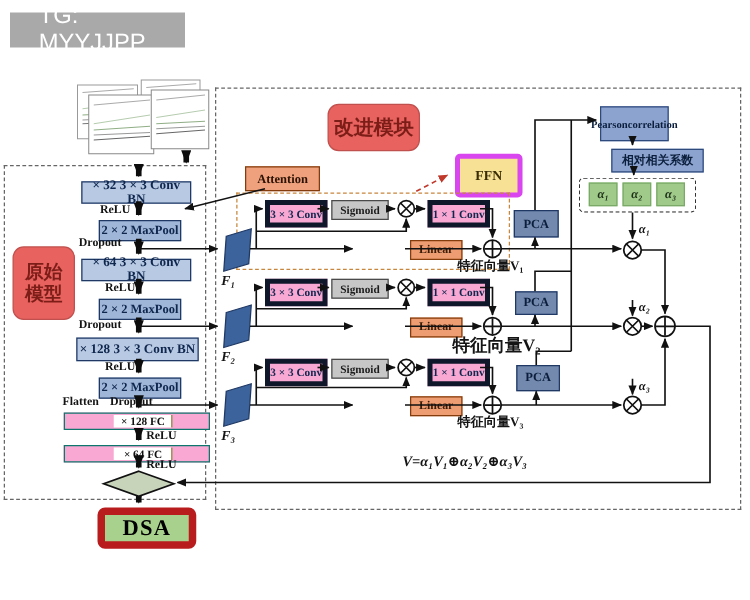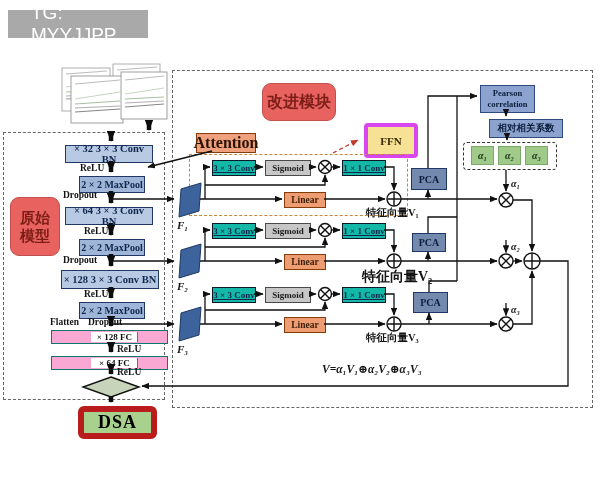--- a/index.html
+++ b/index.html
@@ -2,24 +2,24 @@
 <html><head>
 <meta charset="utf-8">
 <style>
   html,body{margin:0;padding:0;background:#fff;}
   #canvas{position:relative;width:600px;height:480px;background:#ffffff;overflow:hidden;
           font-family:"Liberation Serif","DejaVu Serif",serif;}
   .abs{position:absolute;}
   .flexc{display:flex;align-items:center;justify-content:center;text-align:center;}
   .bluebox{background:#b7c9e3;border:1px solid #1f3864;color:#0f264d;font-weight:bold;font-size:10.5px;}
   .pool{background:#9fb6d8;font-size:10px;}
-  .smallconv{background:#14b8a6;border:1px solid #0f172a;color:#0f264d;font-weight:bold;font-size:9px;text-decoration:underline;}
+  .smallconv{background:#f9a8d4;border:4px solid #0f172a;color:#0f264d;font-weight:bold;font-size:9px;}
   .sig{background:#c7c7c7;border:1px solid #4a4a4a;color:#1c1c1c;font-weight:bold;font-size:9px;}
-  .lin{background:#ee9d72;border:1px solid #843c0c;color:#3a1c07;font-weight:bold;font-size:9.5px;}
-  .att{background:#efa07c;border:1px solid #843c0c;color:#2b1203;font-weight:bold;font-size:16px;}
+  .lin{background:#ee9d72;border:1px solid #843c0c;color:#3a1c07;font-weight:bold;font-size:9.5px;margin-left:44px;}
+  .att{background:#efa07c;border:1px solid #843c0c;color:#2b1203;font-weight:bold;font-size:10px;}
   .ffn{background:#f6e194;border:4px solid #d946ef;color:#3a2c05;font-weight:bold;font-size:11px;border-radius:4px;}
   .pca{background:#7389ae;border:1px solid #1f3864;color:#0b1f3d;font-weight:bold;font-size:10px;}
   .bluedeep{background:#8ca3cf;border:1px solid #2e4a7d;color:#0b1f3d;font-weight:bold;}
   .greenb{background:#9fca8a;border:1px solid #7aa968;color:#1d2f17;font-style:italic;font-weight:bold;font-size:10px;}
   .redbox{background:#e8625f;border:1px solid #c0504d;color:#7c1d17;font-weight:bold;border-radius:9px;text-align:center;}
   .lbl{color:#141414;font-weight:bold;font-size:9.5px;white-space:nowrap;}
   .ital{font-style:italic;}
   .frame{border:1.6px dashed #666;}
   .fcrow{display:flex;background:#f9a8d4;border:1px solid #0f766e;box-sizing:border-box;align-items:center;}
   .fccell{flex:1;border-right:1px solid #8a6d2f;}
@@ -107,21 +107,21 @@
   <div class="abs flexc sig" style="left:265px;top:287px;width:44px;height:14px;">Sigmoid</div>
   <div class="abs flexc smallconv" style="left:342px;top:287px;width:42px;height:14px;">1 × 1 Conv</div>
   <div class="abs flexc lin" style="left:284px;top:317px;width:40px;height:14px;">Linear</div>
   <div class="abs lbl ital" style="left:177px;top:343px;font-size:11px;">F₃</div>
   <div class="abs lbl" style="left:366px;top:331px;font-size:10.5px;">特征向量V₃</div>
 
   <div class="abs flexc pca" style="left:411px;top:168px;width:34px;height:20px;">PCA</div>
   <div class="abs flexc pca" style="left:412px;top:233px;width:32px;height:17px;">PCA</div>
   <div class="abs flexc pca" style="left:413px;top:292px;width:33px;height:19px;">PCA</div>
 
-  <div class="abs flexc bluedeep" style="left:480px;top:85px;width:53px;height:26px;font-size:8.5px;line-height:1.25;flex-direction:column;justify-content:center;">
+  <div class="abs flexc bluedeep" style="left:480px;top:85px;width:53px;height:26px;font-size:8.5px;line-height:1.25;flex-direction:row;justify-content:center;">
     <span>Pearson</span>
     <span>correlation</span>
   </div>
   <div class="abs flexc bluedeep" style="left:471px;top:119px;width:72px;height:17px;font-size:9.5px;margin-left:18px;">相对相关系数</div>
 
   <div class="abs" style="left:463px;top:142px;width:92px;height:26px;border:1.3px dashed #333;border-radius:4px;"></div>
   <div class="abs flexc greenb" style="left:471px;top:146px;width:21px;height:17px;">α₁</div>
   <div class="abs flexc greenb" style="left:498px;top:146px;width:21px;height:17px;">α₂</div>
   <div class="abs flexc greenb" style="left:525px;top:146px;width:21px;height:17px;">α₃</div>
 

